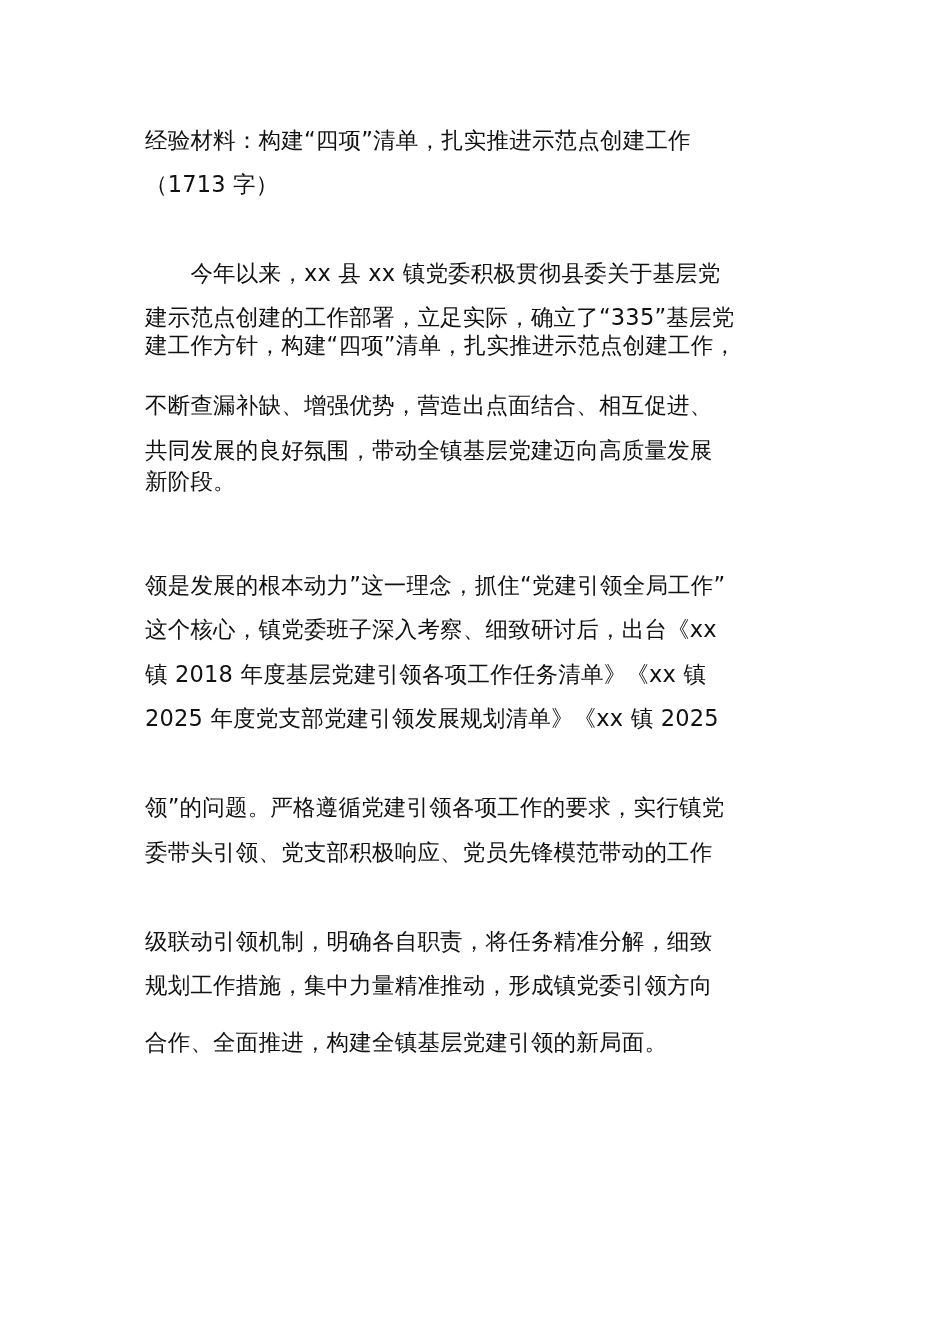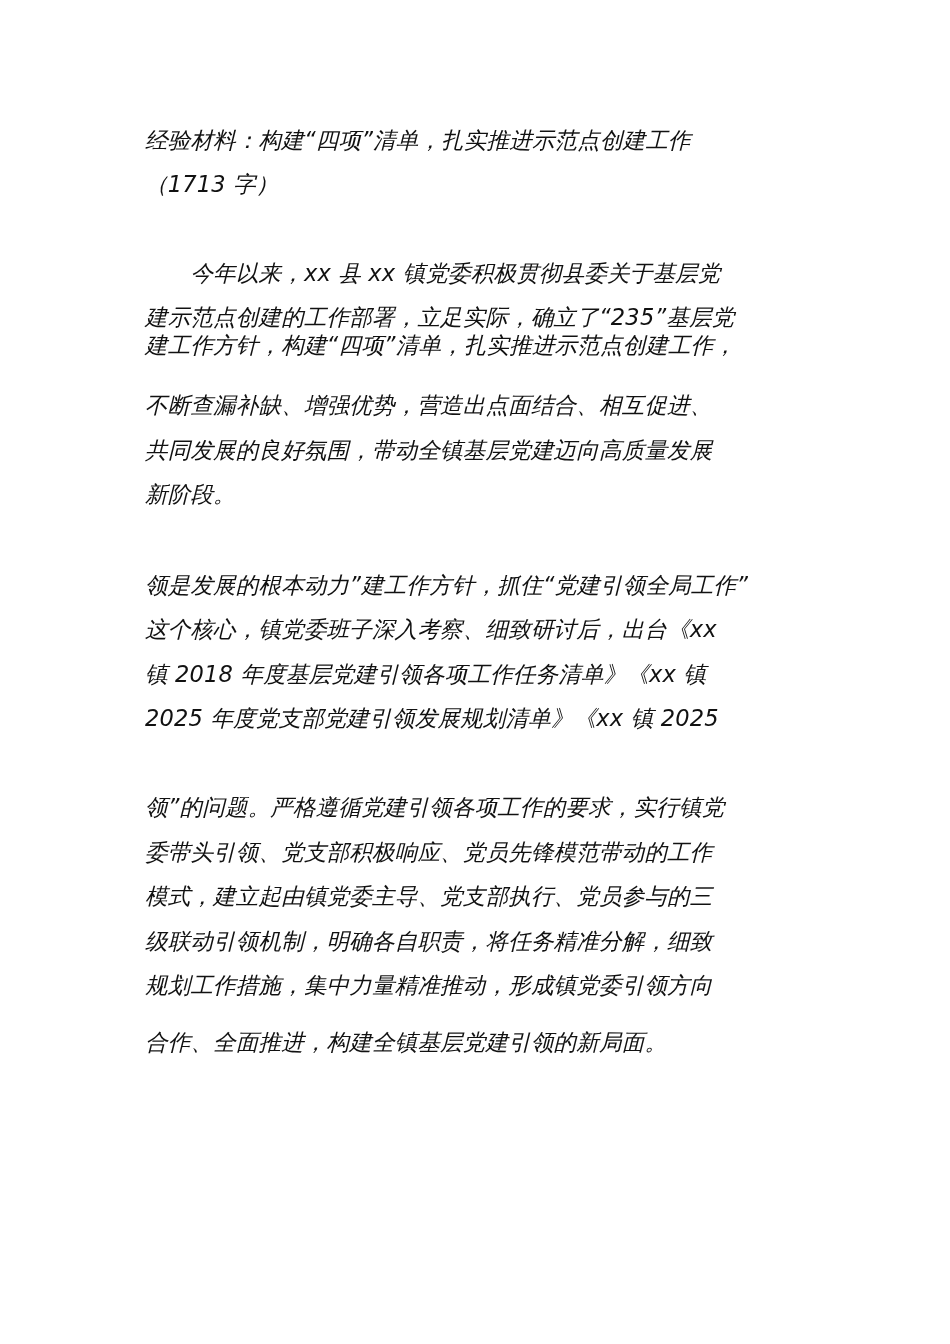--- a/index.html
+++ b/index.html
@@ -23,41 +23,39 @@
       height: 1344px;
       background: #ffffff;
     }
     .line {
       position: absolute;
       left: 145px;
       white-space: nowrap;
       font-size: 22.5px;
       line-height: 30px;
       letter-spacing: 0.2px;
-      font-style: italic;
     }
   </style>
 </head>
 <body>
 
 <div class="page">
 
   <div class="line" style="top:125px">经验材料：构建“四项”清单，扎实推进示范点创建工作</div>
   <div class="line" style="top:169px">（1713 字）</div>
 
   <div class="line" style="top:258px">　　今年以来，xx 县 xx 镇党委积极贯彻县委关于基层党</div>
-  <div class="line" style="top:302px">建示范点创建的工作部署，立足实际，确立了“235”基层党</div>
+  <div class="line" style="top:302px">建示范点创建的工作部署，立足实际，确立了“335”基层党</div>
   <div class="line" style="top:330px">建工作方针，构建“四项”清单，扎实推进示范点创建工作，</div>
   <div class="line" style="top:390px">不断查漏补缺、增强优势，营造出点面结合、相互促进、</div>
   <div class="line" style="top:435px">共同发展的良好氛围，带动全镇基层党建迈向高质量发展</div>
-  <div class="line" style="top:479px">新阶段。</div>
+  <div class="line" style="top:466px">新阶段。</div>
 
-  <div class="line" style="top:570px">领是发展的根本动力”建工作方针，抓住“党建引领全局工作”</div>
+  <div class="line" style="top:570px">领是发展的根本动力”这一理念，抓住“党建引领全局工作”</div>
   <div class="line" style="top:614px">这个核心，镇党委班子深入考察、细致研讨后，出台《xx</div>
   <div class="line" style="top:659px">镇 2018 年度基层党建引领各项工作任务清单》《xx 镇</div>
   <div class="line" style="top:703px">2025 年度党支部党建引领发展规划清单》《xx 镇 2025</div>
   <div class="line" style="top:792px">领”的问题。严格遵循党建引领各项工作的要求，实行镇党</div>
   <div class="line" style="top:837px">委带头引领、党支部积极响应、党员先锋模范带动的工作</div>
-  <div class="line" style="top:881px">模式，建立起由镇党委主导、党支部执行、党员参与的三</div>
   <div class="line" style="top:926px">级联动引领机制，明确各自职责，将任务精准分解，细致</div>
   <div class="line" style="top:970px">规划工作措施，集中力量精准推动，形成镇党委引领方向</div>
   <div class="line" style="top:1027px">合作、全面推进，构建全镇基层党建引领的新局面。</div>
 </div>
 
 </body></html>

